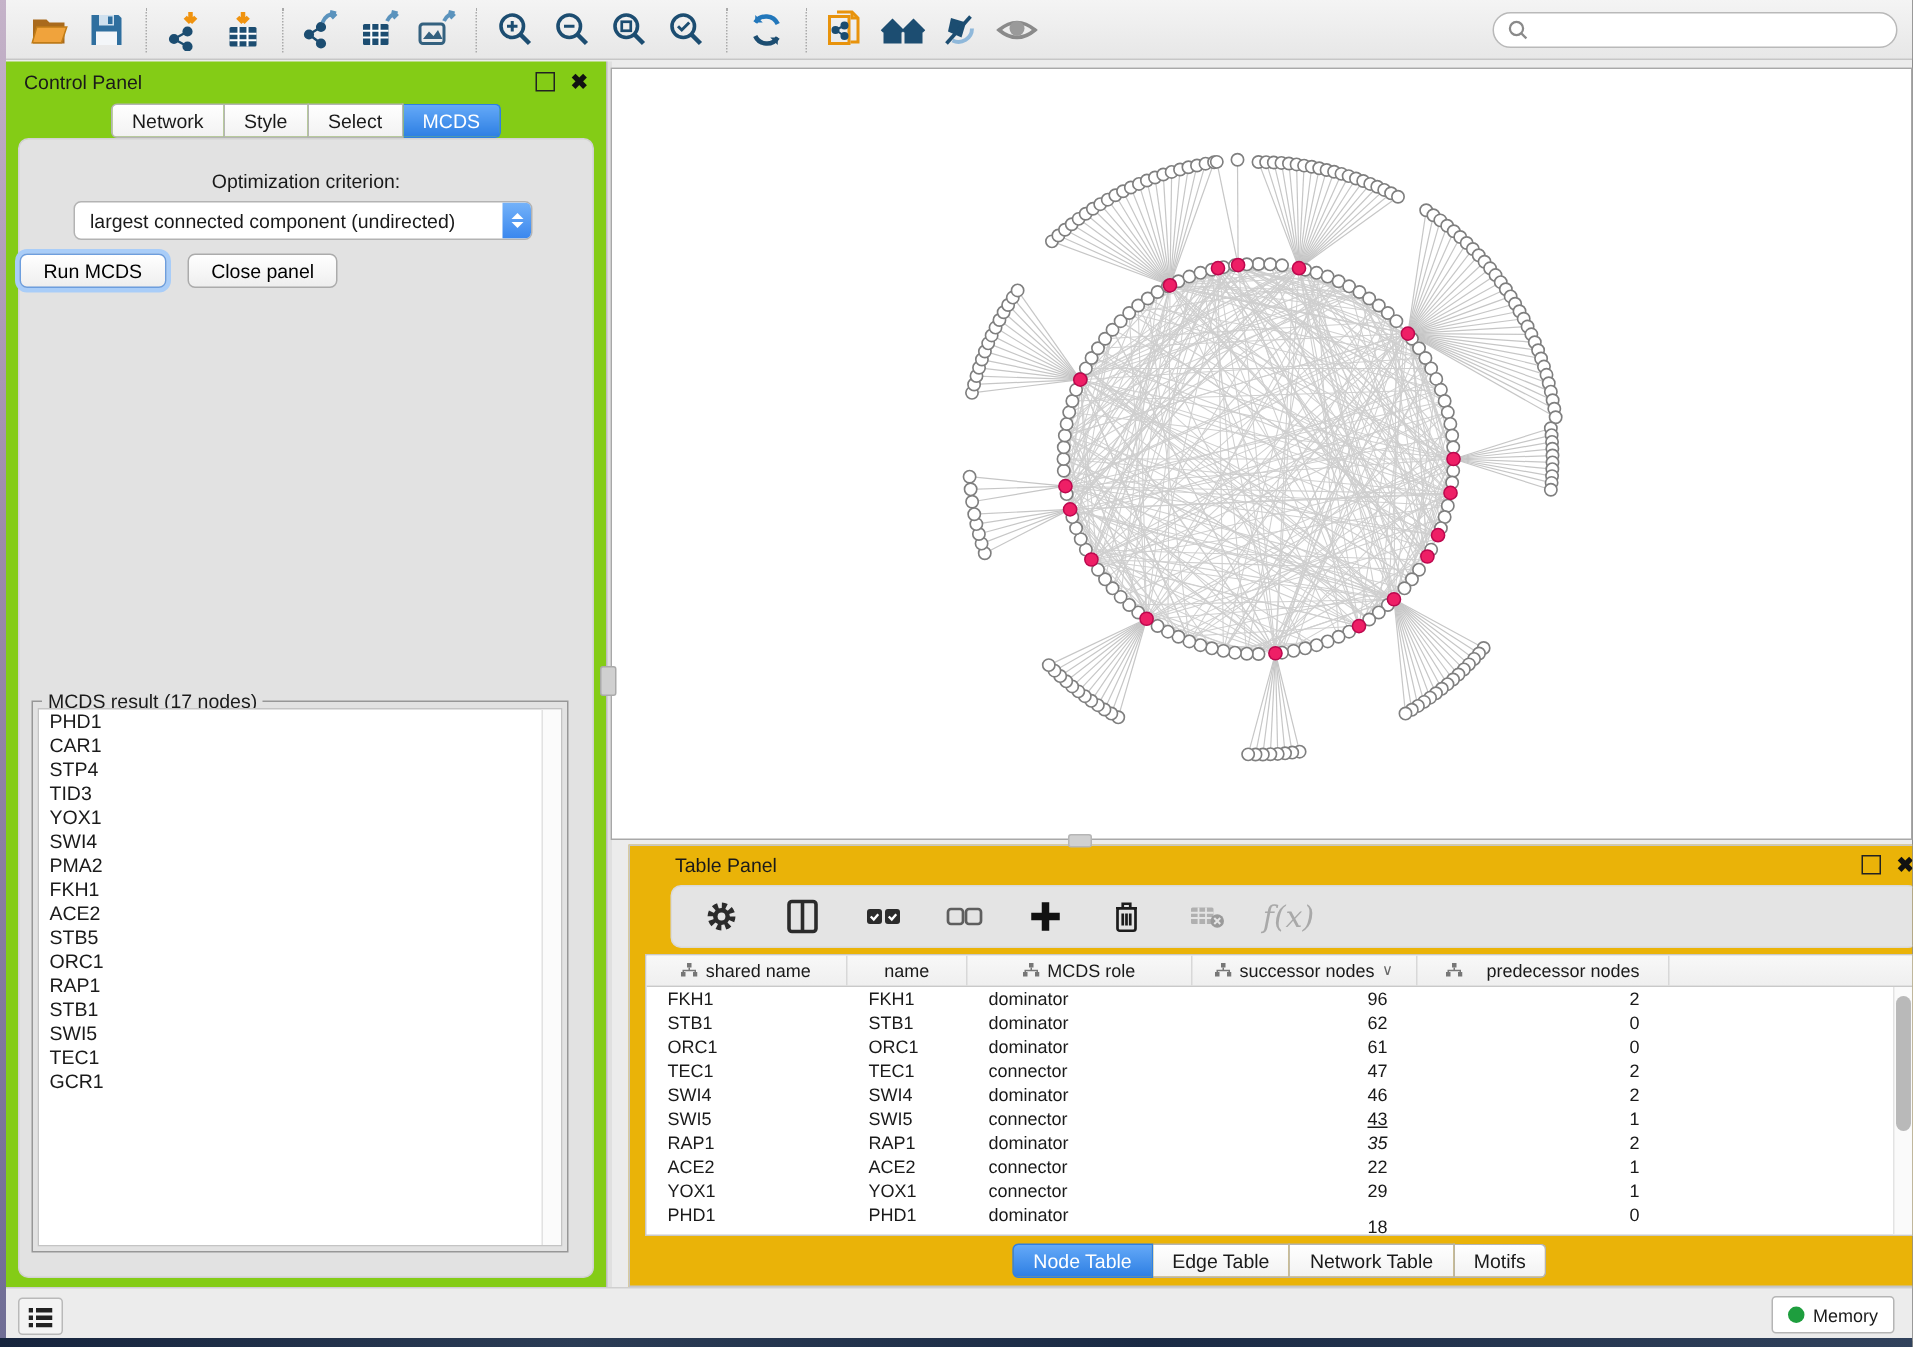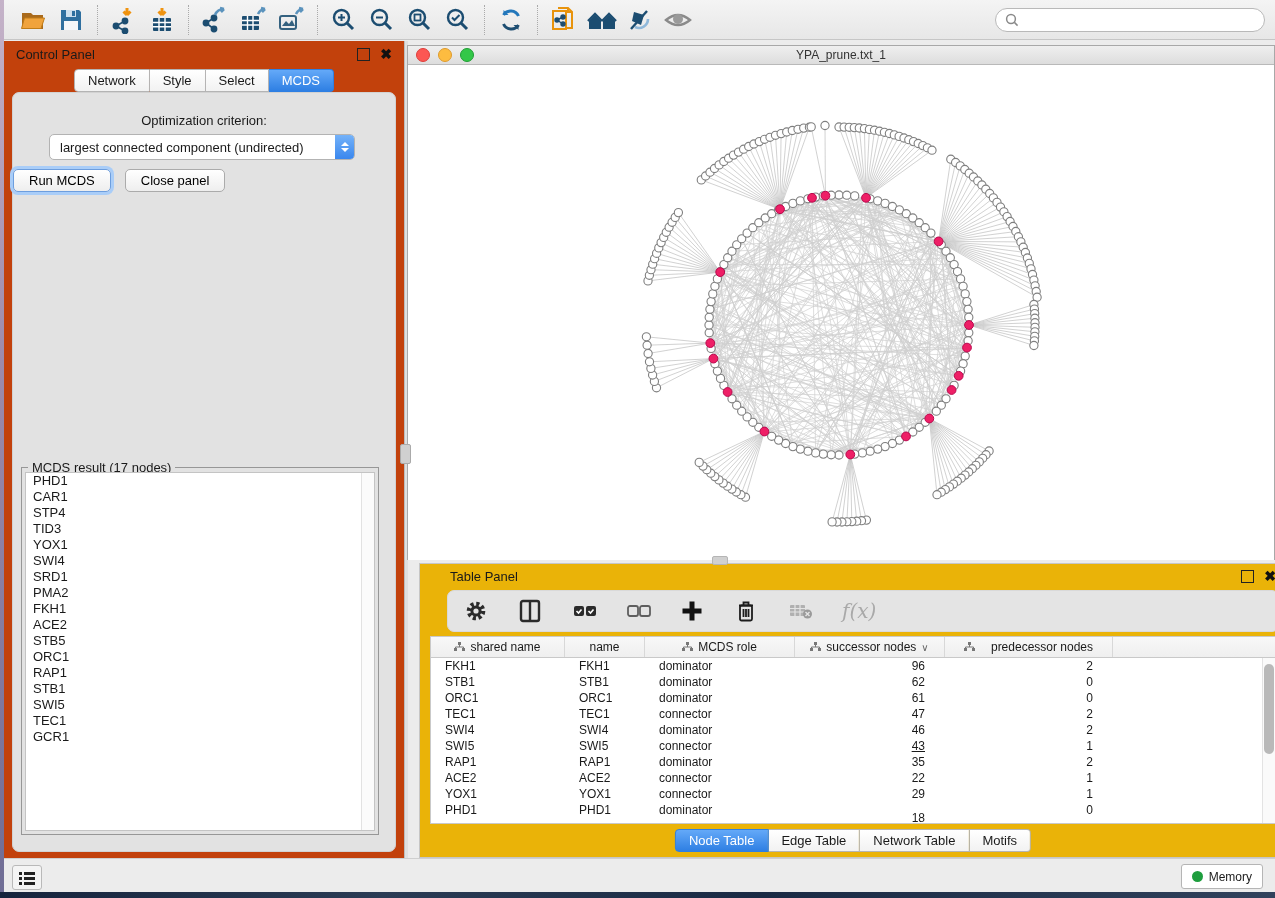--- a/index.html
+++ b/index.html
@@ -15,21 +15,21 @@
        background:linear-gradient(#f4f4f4,#e7e7e7);border-bottom:1px solid #c6c6c6;
        display:flex;align-items:center;padding:0 10px;box-sizing:border-box;}
   .tb-btn{width:38px;height:34px;display:flex;align-items:center;justify-content:center;flex:0 0 auto;}
   .tb-sep{width:0;height:30px;border-left:1px dotted #aaa;margin:0 7px;flex:0 0 auto;}
   .search{margin-left:auto;width:270px;height:24px;background:#fff;border:1px solid #b9b9b9;
        border-radius:13px;display:flex;align-items:center;padding:0 9px;gap:6px;box-sizing:border-box;}
   .search input{border:none;outline:none;flex:1;font-size:12px;background:transparent;
        font-family:"Liberation Sans",sans-serif;}
 
   
-  .control-panel{position:absolute;left:4px;top:41px;width:400px;height:817px;background:#c2410c;}
+  .control-panel{position:absolute;left:4px;top:41px;width:400px;height:817px;background:#84cc16;}
   .cp-titlebar{position:absolute;left:0;top:0;right:0;height:26px;display:flex;align-items:center;
        padding:0 12px;font-size:13px;}
   .win-btns{margin-left:auto;display:flex;align-items:center;gap:10px;}
   .float-glyph{width:11px;height:11px;border:1.5px solid #222;display:inline-block;}
   .close-glyph{font-size:14px;font-weight:bold;color:#111;line-height:11px;}
   .cp-tabs{position:absolute;top:28px;left:50%;transform:translateX(-50%);display:flex;z-index:3;}
   .tab{border:1px solid #b4b4b4;border-left-width:0;background:linear-gradient(#ffffff,#f2f2f2);
        padding:3px 13px;font-size:13px;line-height:15px;white-space:nowrap;}
   .tab:first-child{border-left-width:1px;border-radius:4px 0 0 4px;}
   .tab:last-child{border-radius:0 4px 4px 0;}
@@ -74,21 +74,21 @@
   .tl{width:12px;height:12px;border-radius:50%;}
   .net-title{position:absolute;left:0;right:0;text-align:center;font-size:12px;color:#333;}
   .net-canvas{position:relative;width:100%;height:495px;background:#fff;overflow:hidden;}
 
   
   .table-panel{position:absolute;left:419px;top:563px;width:868px;height:295px;background:#eab308;
        border:1px solid #c6c6c6;box-sizing:border-box;padding-left:20px;}
   .tp-titlebar{height:24px;display:flex;align-items:center;padding:0 10px;font-size:13px;}
   .tp-toolbar{margin:2px 7px 4px 7px;height:40px;background:#e4e4e4;border:1px solid #d9d9d9;
        border-radius:7px;display:flex;align-items:center;gap:20px;padding:0 16px;}
-  .tp-tool{display:flex;align-items:center;width:34px;height:26px;}
+  .tp-tool{display:flex;align-items:center;justify-content:center;width:34px;height:26px;}
   .fx{font-family:"DejaVu Serif",serif;font-style:italic;color:#a9a9a9;font-size:20px;}
   .tp-table{position:absolute;left:10px;right:10px;top:72px;bottom:33px;background:#fff;
        border:1px solid #c9c9c9;overflow:hidden;}
   .t-head{display:flex;height:20px;background:linear-gradient(#f8f8f8,#efefef);
        border-bottom:1px solid #c9c9c9;}
   .t-hcell{display:flex;align-items:center;justify-content:center;gap:5px;font-size:12px;
        border-right:1px solid #d8d8d8;box-sizing:border-box;text-align:right;}
   .t-row{display:flex;height:16px;align-items:center;}
   .t-cell{font-size:12px;box-sizing:border-box;padding-left:14px;}
   .t-cell.num{text-align:right;padding-left:0;}
@@ -289,48 +289,39 @@
       <div class="groupbox">
         <span class="legend">MCDS result (17 nodes)</span>
         <div class="mcds-list" id="mcds-list">
           <div class="mcds-scroll"></div>
         <div class="mcds-item">PHD1</div>
             <div class="mcds-item">CAR1</div>
             <div class="mcds-item">STP4</div>
             <div class="mcds-item">TID3</div>
             <div class="mcds-item">YOX1</div>
             <div class="mcds-item">SWI4</div>
-            <div class="mcds-item">SRD1</div>
             <div class="mcds-item">PMA2</div>
             <div class="mcds-item">FKH1</div>
             <div class="mcds-item">ACE2</div>
             <div class="mcds-item">STB5</div>
             <div class="mcds-item">ORC1</div>
             <div class="mcds-item">RAP1</div>
             <div class="mcds-item">STB1</div>
             <div class="mcds-item">SWI5</div>
             <div class="mcds-item">TEC1</div>
             <div class="mcds-item">GCR1</div>
           </div>
       </div>
     </div>
   </div>
 
   <div class="v-split"></div>
   <div class="v-handle"></div>
 
   <div class="net-window">
-    <div class="net-titlebar">
-      <span class="traffic">
-        <span class="tl" style="background:#fc5753;border:1px solid #df3e3a;"></span>
-        <span class="tl" style="background:#fdbc40;border:1px solid #de9b2d;"></span>
-        <span class="tl" style="background:#33c748;border:1px solid #1f9e34;"></span>
-      </span>
-      <span class="net-title">YPA_prune.txt_1</span>
-    </div>
     <div class="net-canvas">
       <svg id="net-svg" width="866" height="495">
           <g stroke="#a8a8a8" stroke-width="0.7" opacity="0.55">
             <line x1="312.2" y1="207.1" x2="384.9" y2="381.6"></line>
             <line x1="312.2" y1="207.1" x2="533.3" y2="340.2"></line>
             <line x1="312.2" y1="207.1" x2="484.4" y2="141.5"></line>
             <line x1="312.2" y1="207.1" x2="469.7" y2="135.9"></line>
             <line x1="312.2" y1="207.1" x2="454.4" y2="132.1"></line>
             <line x1="312.2" y1="207.1" x2="431.0" y2="130.0"></line>
             <line x1="312.2" y1="207.1" x2="498.3" y2="148.7"></line>
@@ -1249,21 +1240,21 @@
             <div class="t-cell" style="width: 134px;">SWI5</div>
             <div class="t-cell" style="width: 80px;">SWI5</div>
             <div class="t-cell" style="width: 150px;">connector</div>
             <div class="t-cell num" style="width: 150px; padding-right: 20px; text-decoration: underline;">43</div>
             <div class="t-cell num" style="width: 168px; padding-right: 20px;">1</div>
           </div>
           <div class="t-row">
             <div class="t-cell" style="width: 134px;">RAP1</div>
             <div class="t-cell" style="width: 80px;">RAP1</div>
             <div class="t-cell" style="width: 150px;">dominator</div>
-            <div class="t-cell num" style="width: 150px; padding-right: 20px;">35</div>
+            <div class="t-cell num" style="width: 150px; padding-right: 20px; font-style: italic;">35</div>
             <div class="t-cell num" style="width: 168px; padding-right: 20px;">2</div>
           </div>
           <div class="t-row">
             <div class="t-cell" style="width: 134px;">ACE2</div>
             <div class="t-cell" style="width: 80px;">ACE2</div>
             <div class="t-cell" style="width: 150px;">connector</div>
             <div class="t-cell num" style="width: 150px; padding-right: 20px;">22</div>
             <div class="t-cell num" style="width: 168px; padding-right: 20px;">1</div>
           </div>
           <div class="t-row">

